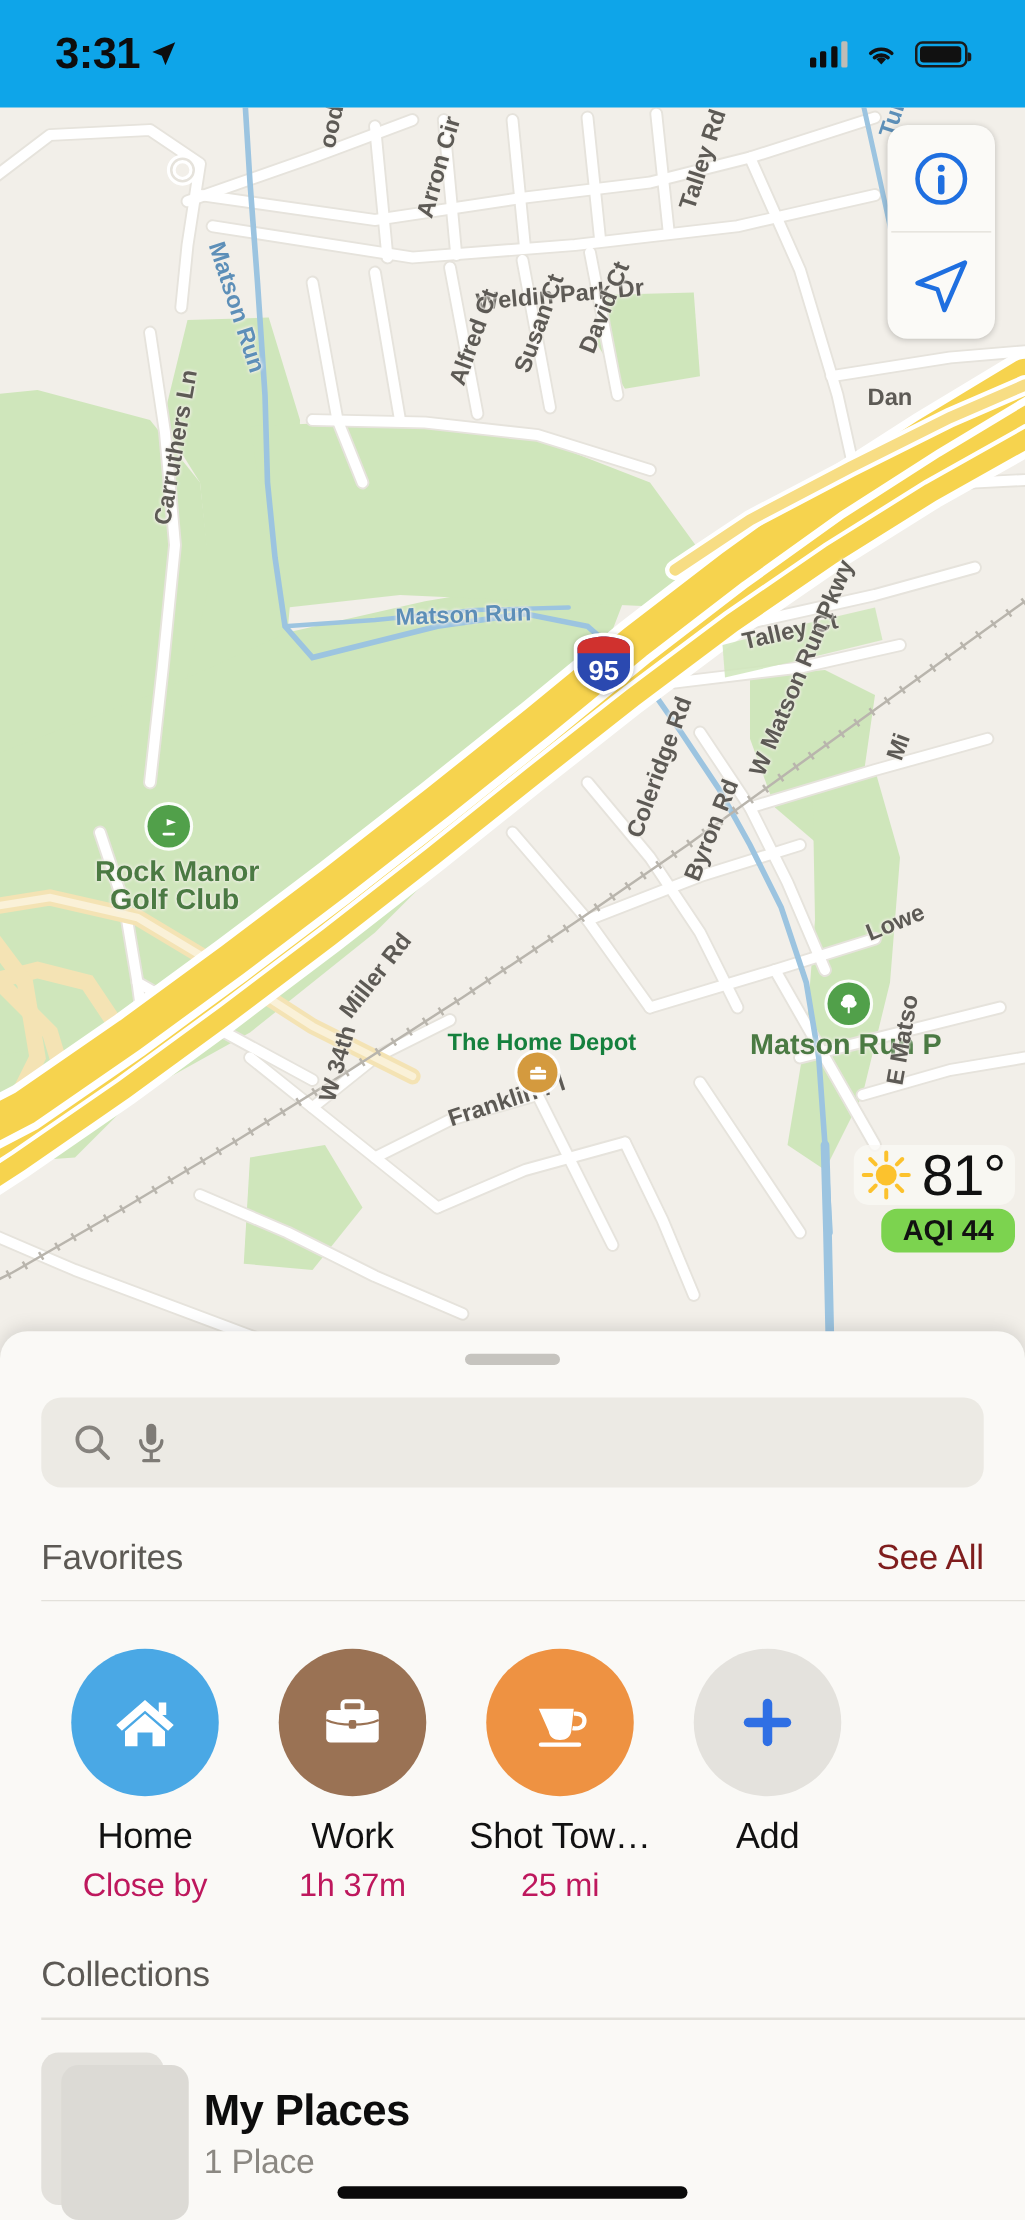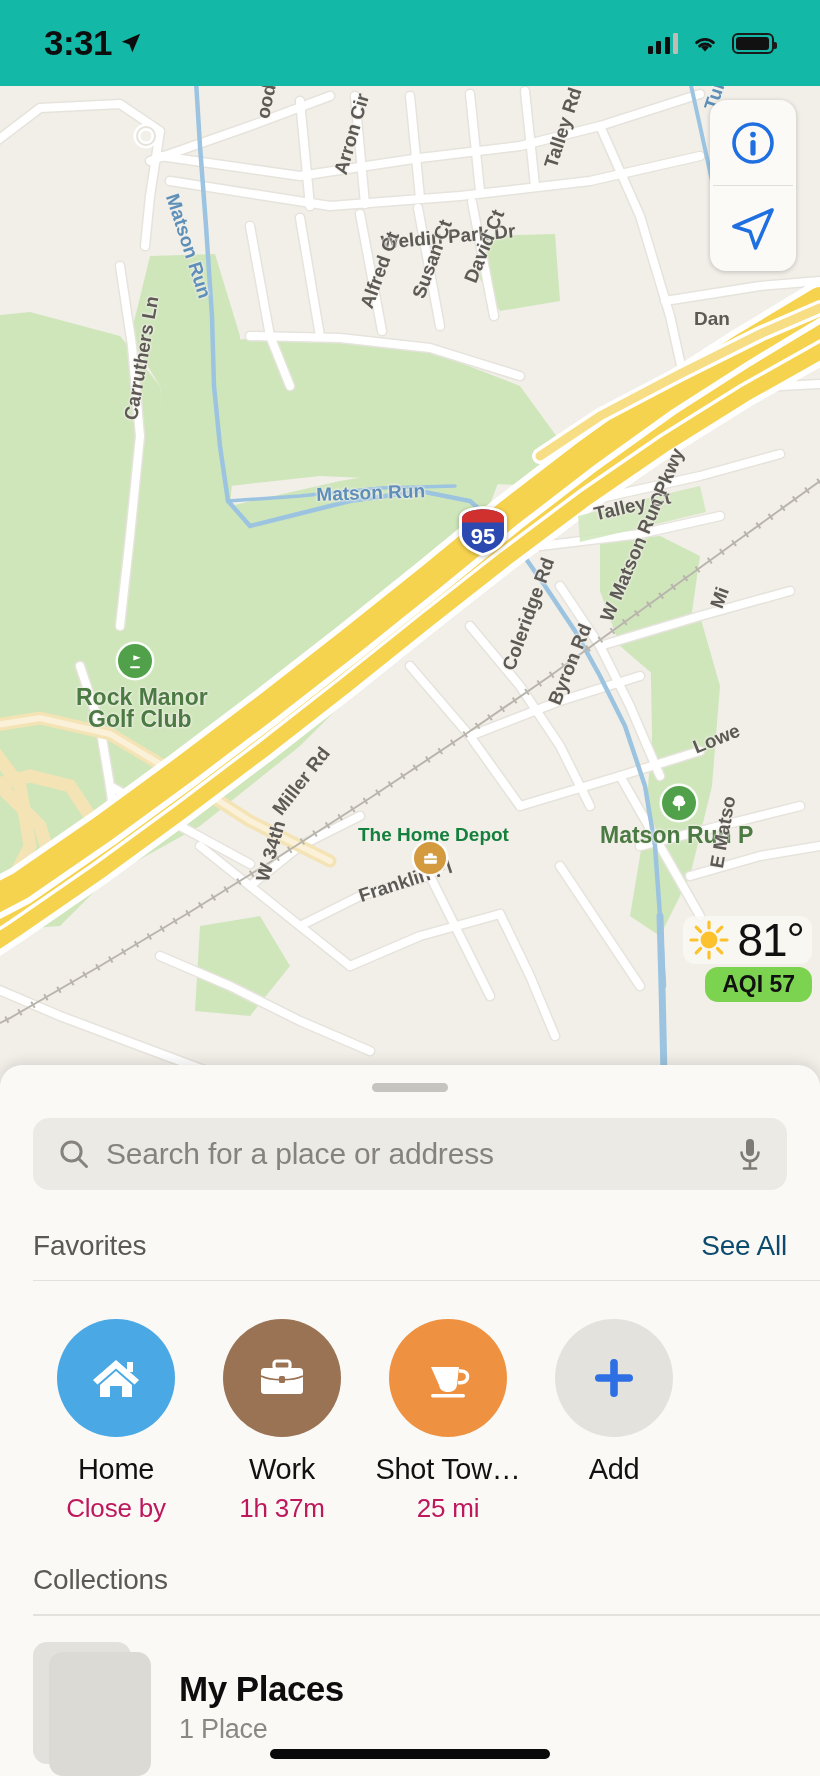--- a/index.html
+++ b/index.html
@@ -9,21 +9,21 @@
     background:#f2efe9;
     position:relative;
     -webkit-font-smoothing:antialiased;
   }
 
   
   #status-bar{
     position:absolute; left:0; top:0; width:820px; height:86px;
     display:flex; align-items:center; justify-content:space-between;
     padding:0 46px 0 44px; z-index:60;
-    background:#14b8a6;
+    background:#0ea5e9;
   }
   #status-left{ display:flex; align-items:center; gap:8px; }
   #clock{ font-size:35px; font-weight:600; color:#0d0d0d; letter-spacing:-0.5px; }
   .loc-arrow{ width:22px; height:22px; display:block; }
 
   #status-right{ display:flex; align-items:center; gap:13px; }
   .bars{ display:flex; align-items:flex-end; gap:3.5px; height:22px; }
   .bars i{ display:block; width:5px; background:#0d0d0d; border-radius:1.3px; }
   .bars i:nth-child(1){ height:8px; }
   .bars i:nth-child(2){ height:13px; }
@@ -124,21 +124,21 @@
   #search-placeholder{
     flex:1; font-size:30px; color:#86837e; letter-spacing:-0.2px;
   }
 
   
   .sec-head{
     display:flex; align-items:baseline; justify-content:space-between;
     padding:0 33px; margin-top:40px;
   }
   .sec-title{ font-size:28px; color:#59565160; color:#5c5954; letter-spacing:-0.2px;}
-  .sec-link{ font-size:28px; color:#0c4a6e; letter-spacing:-0.2px; cursor:pointer; }
+  .sec-link{ font-size:28px; color:#7f1d1d; letter-spacing:-0.2px; cursor:pointer; }
   .divider{ height:1.3px; background:#e3e1db; margin:18px 33px 0 33px; }
   .divider.full{ margin-right:0; }
 
   
   #favorites{
     display:flex; padding:0 0 0 33px; margin-top:38px; gap:0;
   }
   .fav{
     width:166px; display:flex; flex-direction:column; align-items:center;
     cursor:pointer;
@@ -149,21 +149,21 @@
   }
   .fav-name{
     margin-top:16px; font-size:29px; color:#111; letter-spacing:-0.3px;
     max-width:164px; overflow:hidden; text-overflow:ellipsis; white-space:nowrap;
     text-align:center;
   }
   .fav-sub{ margin-top:7px; font-size:26px; color:#be185d; letter-spacing:-0.2px; }
 
   
   #collections-row{
-    display:flex; align-items:center; gap:28px; padding:0 33px; margin-top:26px;
+    display:flex; align-items:center; gap:12px; padding:0 33px; margin-top:26px;
   }
   #coll-thumb{ position:relative; width:118px; height:130px; flex:none; }
   #coll-thumb .card{ position:absolute; border-radius:14px; background:#dedcd7; }
   #coll-thumb .back{ left:0; top:0; width:98px; height:122px; background:#e3e1dc;}
   #coll-thumb .front{ left:16px; top:10px; width:102px; height:124px; background:#dcdad5;}
   #coll-text{ display:flex; flex-direction:column; }
   #coll-title{ font-size:35px; font-weight:700; color:#0d0d0d; letter-spacing:-0.5px; }
   #coll-sub{ font-size:27px; color:#8b8882; margin-top:5px; letter-spacing:-0.2px; }
 
   
@@ -429,35 +429,34 @@
           <line x1="4" y1="22" x2="10" y2="22"></line>
           <line x1="34" y1="22" x2="40" y2="22"></line>
           <line x1="9.2" y1="9.2" x2="13.5" y2="13.5"></line>
           <line x1="30.5" y1="30.5" x2="34.8" y2="34.8"></line>
           <line x1="9.2" y1="34.8" x2="13.5" y2="30.5"></line>
           <line x1="30.5" y1="13.5" x2="34.8" y2="9.2"></line>
         </g>
       </svg>
       <span id="temp">81°</span>
     </div>
-    <div id="aqi-badge">AQI 57</div>
+    <div id="aqi-badge">AQI 44</div>
   </div>
 </div>
 
 <div id="sheet">
 
   <div id="grabber"></div>
 
   <div id="search-wrap">
     <div id="search-bar">
       <svg width="34" height="34" viewBox="0 0 34 34">
         <circle cx="14.5" cy="14.5" r="9.6" fill="none" stroke="#86837e" stroke-width="3"></circle>
         <line x1="21.5" y1="21.5" x2="29.5" y2="29.5" stroke="#86837e" stroke-width="3" stroke-linecap="round"></line>
       </svg>
-      <span id="search-placeholder">Search for a place or address</span>
       <svg width="30" height="36" viewBox="0 0 30 36">
         <rect x="11" y="3" width="8" height="17" rx="4" fill="#7e7b76"></rect>
         <path d="M6.5 16.5 a8.5 8.5 0 0 0 17 0" fill="none" stroke="#7e7b76" stroke-width="2.6" stroke-linecap="round"></path>
         <line x1="15" y1="25" x2="15" y2="31.5" stroke="#7e7b76" stroke-width="2.6" stroke-linecap="round"></line>
         <line x1="9" y1="32.5" x2="21" y2="32.5" stroke="#7e7b76" stroke-width="2.6" stroke-linecap="round"></line>
       </svg>
     </div>
   </div>
 
   <div class="sec-head">

